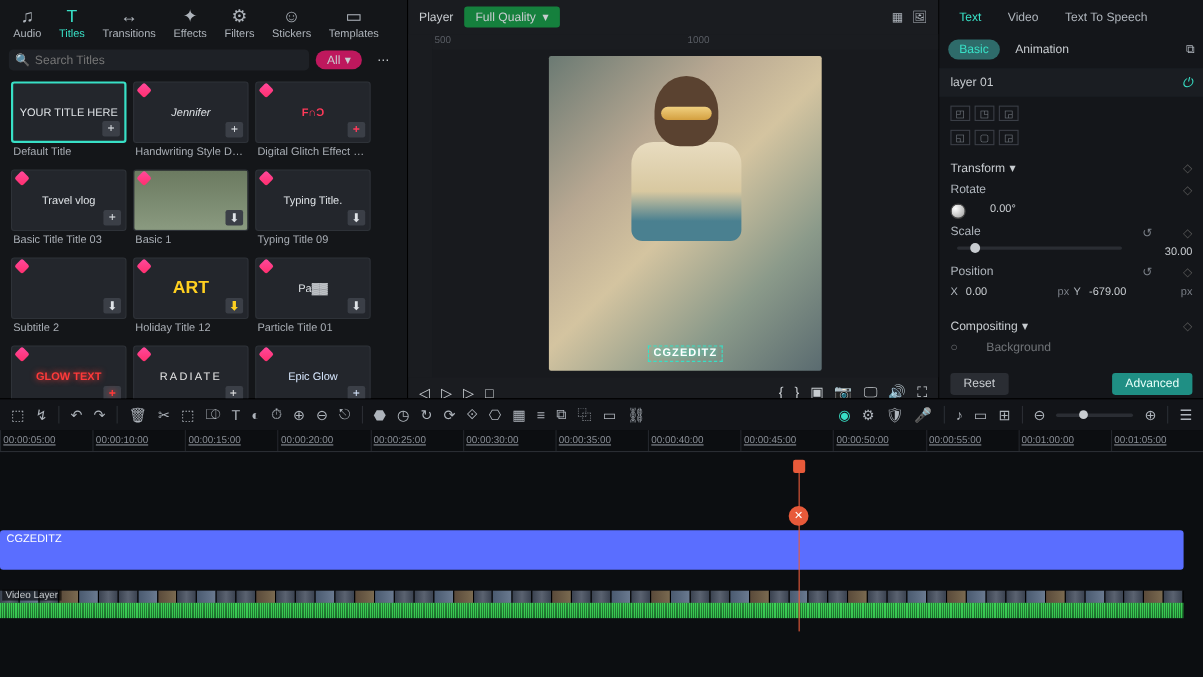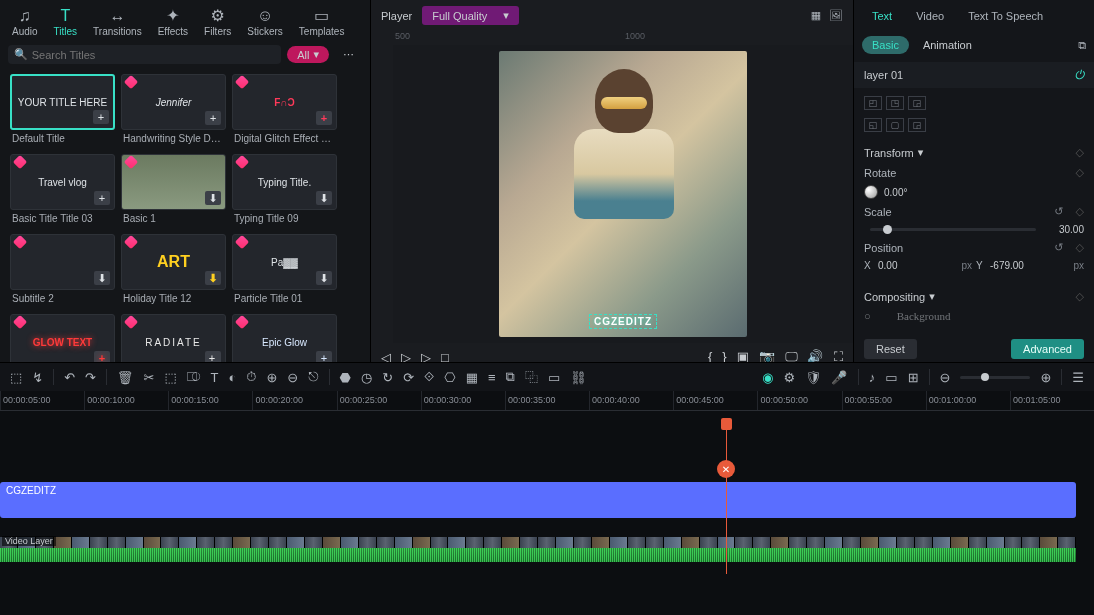--- a/index.html
+++ b/index.html
@@ -25,21 +25,21 @@
 .title-grid { flex:1; overflow:hidden; padding:6px 10px; display:grid; grid-template-columns:repeat(3,105px); grid-auto-rows:76px; gap:4px 6px; }
 .title-card { display:flex; flex-direction:column; }
 .title-thumb { height:56px; background:#23262c; border-radius:3px; position:relative; display:flex; align-items:center; justify-content:center; font-size:10px; color:#dfe3e7; border:1px solid #2e3238; overflow:hidden; }
 .title-thumb.selected { border:2px solid #38e0c6; }
 .gem { position:absolute; top:2px; left:4px; width:10px; height:10px; background:linear-gradient(135deg,#ff4a9e,#ff2e6c); transform:rotate(45deg); border-radius:2px; }
 .card-btn { position:absolute; right:4px; bottom:4px; background:#3b3f47; width:16px; height:14px; border-radius:2px; display:flex; align-items:center; justify-content:center; font-size:11px; cursor:pointer; }
 .title-caption { font-size:10px; color:#a9aeb5; padding:3px 0 0 2px; white-space:nowrap; overflow:hidden; text-overflow:ellipsis; }
 
 
 .player-header { display:flex; align-items:center; padding:6px 10px; gap:10px; }
-.quality-sel { background:#701a75; padding:3px 10px; border-radius:3px; cursor:pointer; display:flex; align-items:center; gap:16px; }
+.quality-sel { background:#15803d; padding:3px 10px; border-radius:3px; cursor:pointer; display:flex; align-items:center; gap:6px; }
 .hdr-ic { margin-left:auto; display:flex; gap:8px; }
 .hdr-ic span { cursor:pointer; color:#aeb4bb; }
 .ruler-row { display:flex; }
 .ruler-side { width:22px; background:#1a1c20; }
 .ruler-top { flex:1; height:14px; background:#1a1c20; display:flex; color:#5a5e65; font-size:9px; }
 .ruler-top span { flex:1; text-align:left; padding-left:2px; }
 .preview-area { flex:1; display:flex; }
 .preview-canvas { flex:1; display:flex; align-items:flex-start; justify-content:center; padding:6px 0; position:relative; background:#181a1e; }
 .video-frame { width:248px; height:286px; background:linear-gradient(135deg,#6b7a73 0%,#b8a892 30%,#d4c4a0 50%,#8b9a8a 75%,#5a6b70 100%); position:relative; border-radius:2px; }
 .figure { position:absolute; top:18px; left:70px; width:110px; height:160px; }
@@ -66,21 +66,21 @@
 .rsub-expand { margin-left:auto; cursor:pointer; color:#aeb4bb; }
 .layer-row { display:flex; align-items:center; padding:6px 10px; background:#1a1d22; margin:4px 0; }
 .layer-name { flex:1; font-size:11px; }
 .layer-toggle { font-style:italic; color:#38e0c6; cursor:pointer; font-size:12px; }
 .align-grid { display:flex; gap:4px; padding:4px 10px; }
 .align-btn { width:18px; height:14px; border:1px solid #3a3e46; cursor:pointer; display:flex; align-items:center; justify-content:center; color:#7a7f87; font-size:9px; }
 .prop-section { padding:6px 10px; }
 .prop-header { display:flex; align-items:center; padding:4px 0; }
 .prop-title { font-size:11px; }
 .prop-kf { margin-left:auto; cursor:pointer; color:#555; font-size:11px; }
-.prop-row { display:flex; align-items:center; gap:6px; padding:3px 0; }
+.prop-row { display:flex; gap:22px; padding:3px 0; }
 .prop-label { width:40px; font-size:11px; color:#aeb4bb; }
 .color-dot { width:14px; height:14px; border-radius:50%; background:radial-gradient(circle at 30% 30%,#fff,#999); border:1px solid #444; }
 .prop-val { font-size:10px; }
 .slider { flex:1; height:3px; background:#2a2d33; border-radius:2px; position:relative; margin:0 6px; }
 .slider-knob { position:absolute; left:8%; top:-3px; width:9px; height:9px; border-radius:50%; background:#c8ccd0; }
 .num-box { font-size:10px; min-width:36px; text-align:right; }
 .reset-ic { cursor:pointer; color:#7a7f87; margin-left:auto; }
 .xy-row { display:flex; align-items:center; gap:4px; font-size:10px; padding:3px 0; }
 .xy-row .lab { color:#aeb4bb; width:10px; }
 .xy-row .val { flex:1; }
@@ -93,21 +93,21 @@
 .tl-toolbar { display:flex; align-items:center; gap:10px; padding:6px 10px; background:#121418; border-top:1px solid #000; }
 .tl-toolbar span { cursor:pointer; color:#aeb4bb; font-size:13px; }
 .tl-sep { width:1px; height:16px; background:#2a2d33; }
 .tl-right { margin-left:auto; display:flex; align-items:center; gap:10px; }
 .zoom-slider { width:70px; height:3px; background:#2a2d33; border-radius:2px; position:relative; }
 .zoom-knob { position:absolute; left:30%; top:-3px; width:8px; height:8px; background:#c8ccd0; border-radius:50%; }
 
 
 .timeline { flex:1; background:#0c0e11; position:relative; overflow:hidden; }
 .tl-ruler { display:flex; height:20px; border-bottom:1px solid #2a2d33; position:relative; }
-.tl-ruler-cell { flex:1; font-size:9px; color:#8a8f97; padding:4px 0 0 2px; border-left:1px solid #23262c; }
+.tl-ruler-cell { flex:1; font-size:9px; color:#8a8f97; padding:4px 0 0 2px; border-left:1px solid #23262c;text-decoration:underline; }
 .tl-tracks { position:relative; height:150px; }
 .playhead { position:absolute; top:0; bottom:0; width:1px; background:#e85a3a; left:726px; z-index:5; }
 .playhead-cap { position:absolute; top:-6px; left:-5px; width:11px; height:12px; background:#e85a3a; border-radius:2px; }
 .playhead-marker { position:absolute; top:36px; left:-9px; width:18px; height:18px; background:#e85a3a; border-radius:50%; display:flex; align-items:center; justify-content:center; font-size:10px; color:#fff; }
 .track { position:absolute; left:0; right:0;margin-top:13px; }
 .track-text { top:58px; height:36px; background:#5a6eff; border-radius:3px; padding:3px 6px; font-size:10px; color:#fff; margin:0 18px 0 0; }
 .track-video { top:100px; height:22px; display:flex; margin-right:18px; }
 .vid-label { position:absolute; left:2px; top:-1px; font-size:9px; color:#c8ccd0; background:rgba(0,0,0,0.6); padding:0 3px; z-index:2; }
 .vclip { flex:1; background:linear-gradient(90deg,#3a4250,#5a6270,#3a4250); border-right:1px solid #000; min-width:14px; }
 .vclip:nth-child(3n){background:linear-gradient(90deg,#4a5a70,#6a7a90);}
@@ -378,21 +378,21 @@
     </div>
 
     <div class="prop-section">
       <div class="prop-header">
         <span class="prop-title">Compositing</span>
         <span style="margin-left:4px;">▾</span>
         <span class="prop-kf">◇</span>
       </div>
       <div class="prop-row" style="opacity:0.5;">
         <span>○</span>
-        <span style="margin-left:20px;font-family:Liberation Serif, serif;">Background</span>
+        <span style="margin-left:4px;">Background</span>
       </div>
     </div>
 
     <div class="rfoot">
       <div class="btn-reset">Reset</div>
       <div class="btn-adv">Advanced</div>
     </div>
   </div>
  </div>
 

